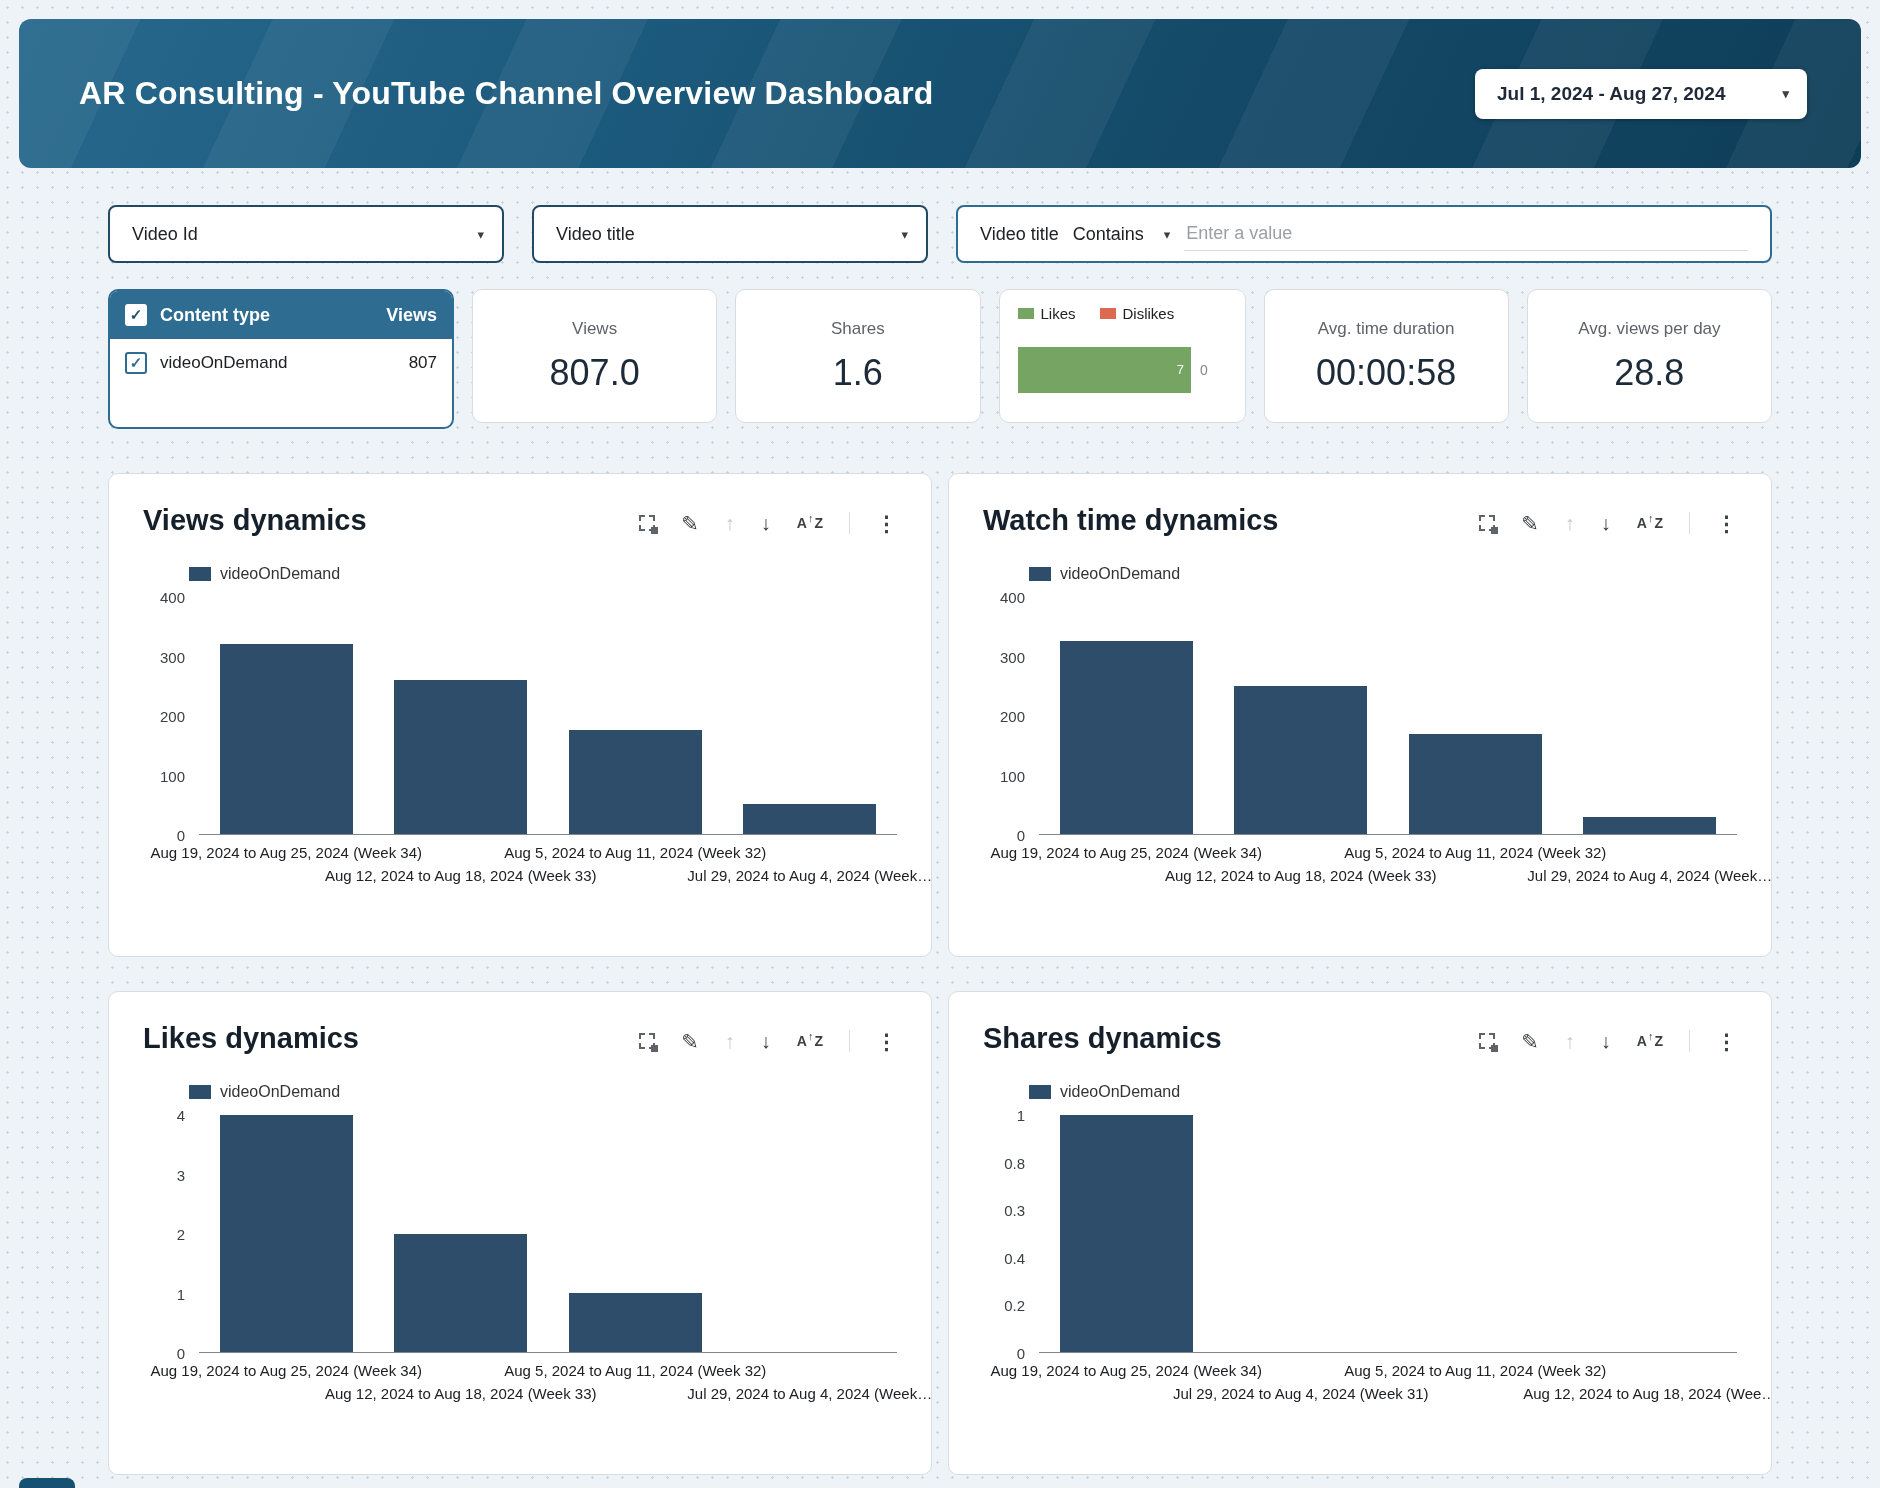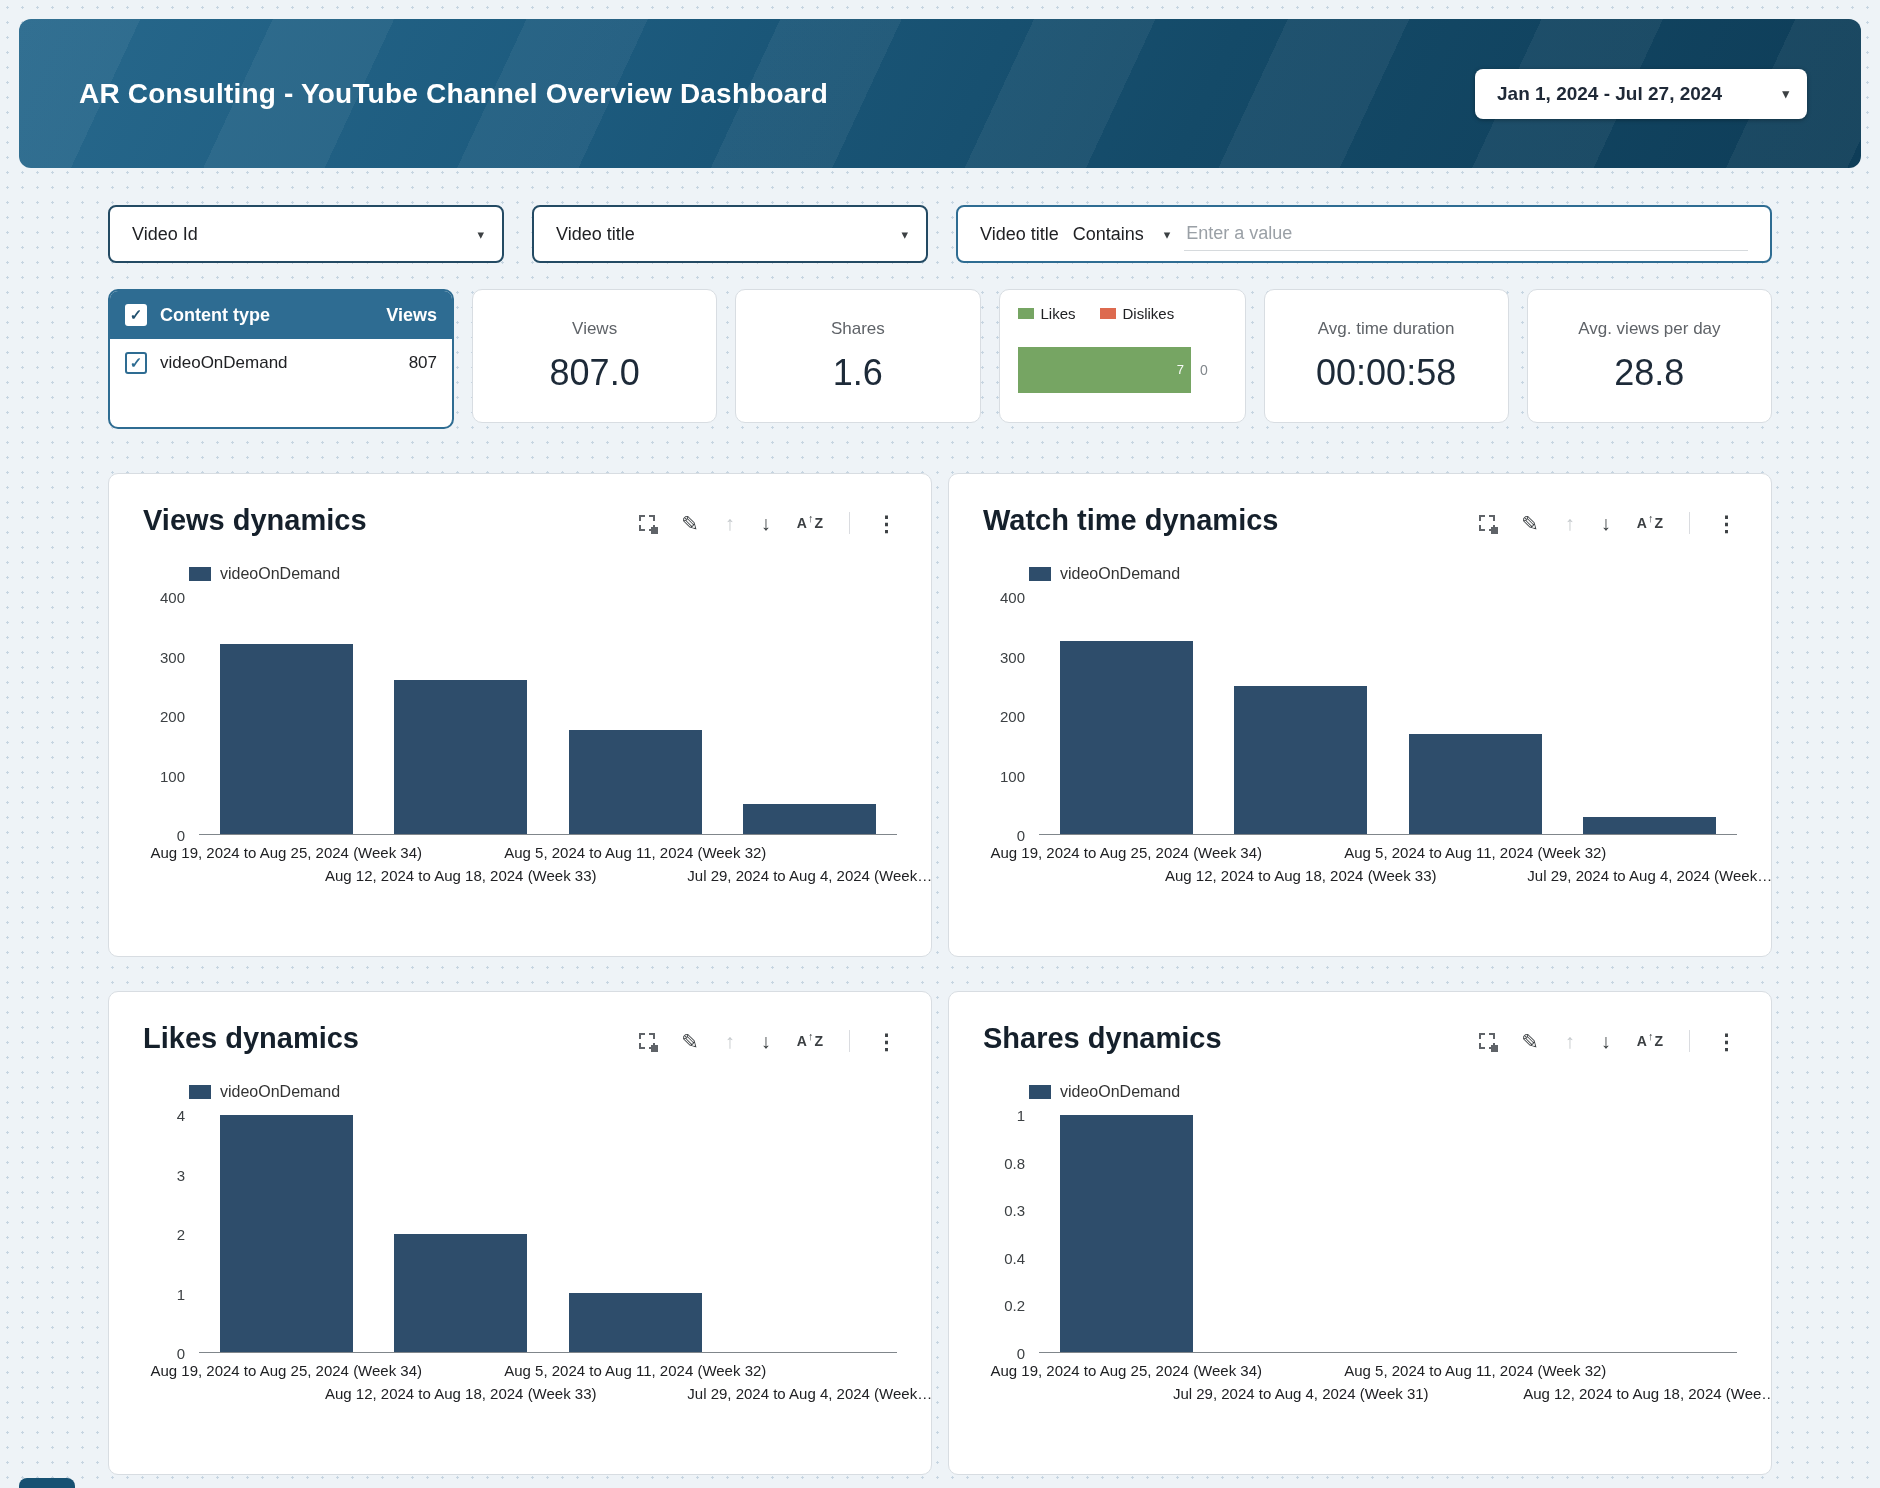--- a/index.html
+++ b/index.html
@@ -16,21 +16,21 @@
   .banner {
     position:relative; height:149px; border-radius:12px; overflow:hidden;
     display:flex; align-items:center; justify-content:space-between;
     padding:0 54px 0 60px;
     background: linear-gradient(115deg, #27688c 0%, #1c5a7d 32%, #144a68 64%, #0e3d58 100%);
   }
   .banner::before {
     content:""; position:absolute; inset:0;
     background: repeating-linear-gradient(115deg, rgba(255,255,255,0.05) 0 110px, rgba(255,255,255,0) 110px 230px);
   }
-  .banner h1 { position:relative; color:#fff; font-size:28px; font-weight:700; margin:0; letter-spacing:.2px; }
+  .banner h1 { position:relative; color:#fff; font-size:32px; font-weight:700; margin:0; letter-spacing:.2px; }
   .date-picker {
     position:relative; background:#fff; border-radius:8px; height:50px; min-width:332px;
     display:flex; align-items:center; justify-content:space-between;
     padding:0 18px 0 22px; font-size:19px; font-weight:700; color:#1f2937;
     box-shadow:0 1px 4px rgba(0,0,0,.35); cursor:pointer;
   }
   .caret { font-size:13px; color:#3c4043; }
 
   
   .content { margin:37px 89px 0 89px; }
@@ -126,21 +126,21 @@
   .bottom-accent { position:absolute; left:19px; bottom:0; width:56px; height:10px; background:#175172; border-radius:8px 8px 0 0; }
 </style>
 </head>
 <body>
 
 <div class="page">
 
   <header class="banner">
     <h1>AR Consulting - YouTube Channel Overview Dashboard</h1>
     <div class="date-picker">
-      <span>Jan 1, 2024 - Jul 27, 2024</span>
+      <span>Jul 1, 2024 - Aug 27, 2024</span>
       <span class="caret">▾</span>
     </div>
   </header>
 
   <main class="content">
 
     <div class="filter-row">
       <div class="dropdown">
         <span>Video Id</span>
         <span class="caret">▾</span>

